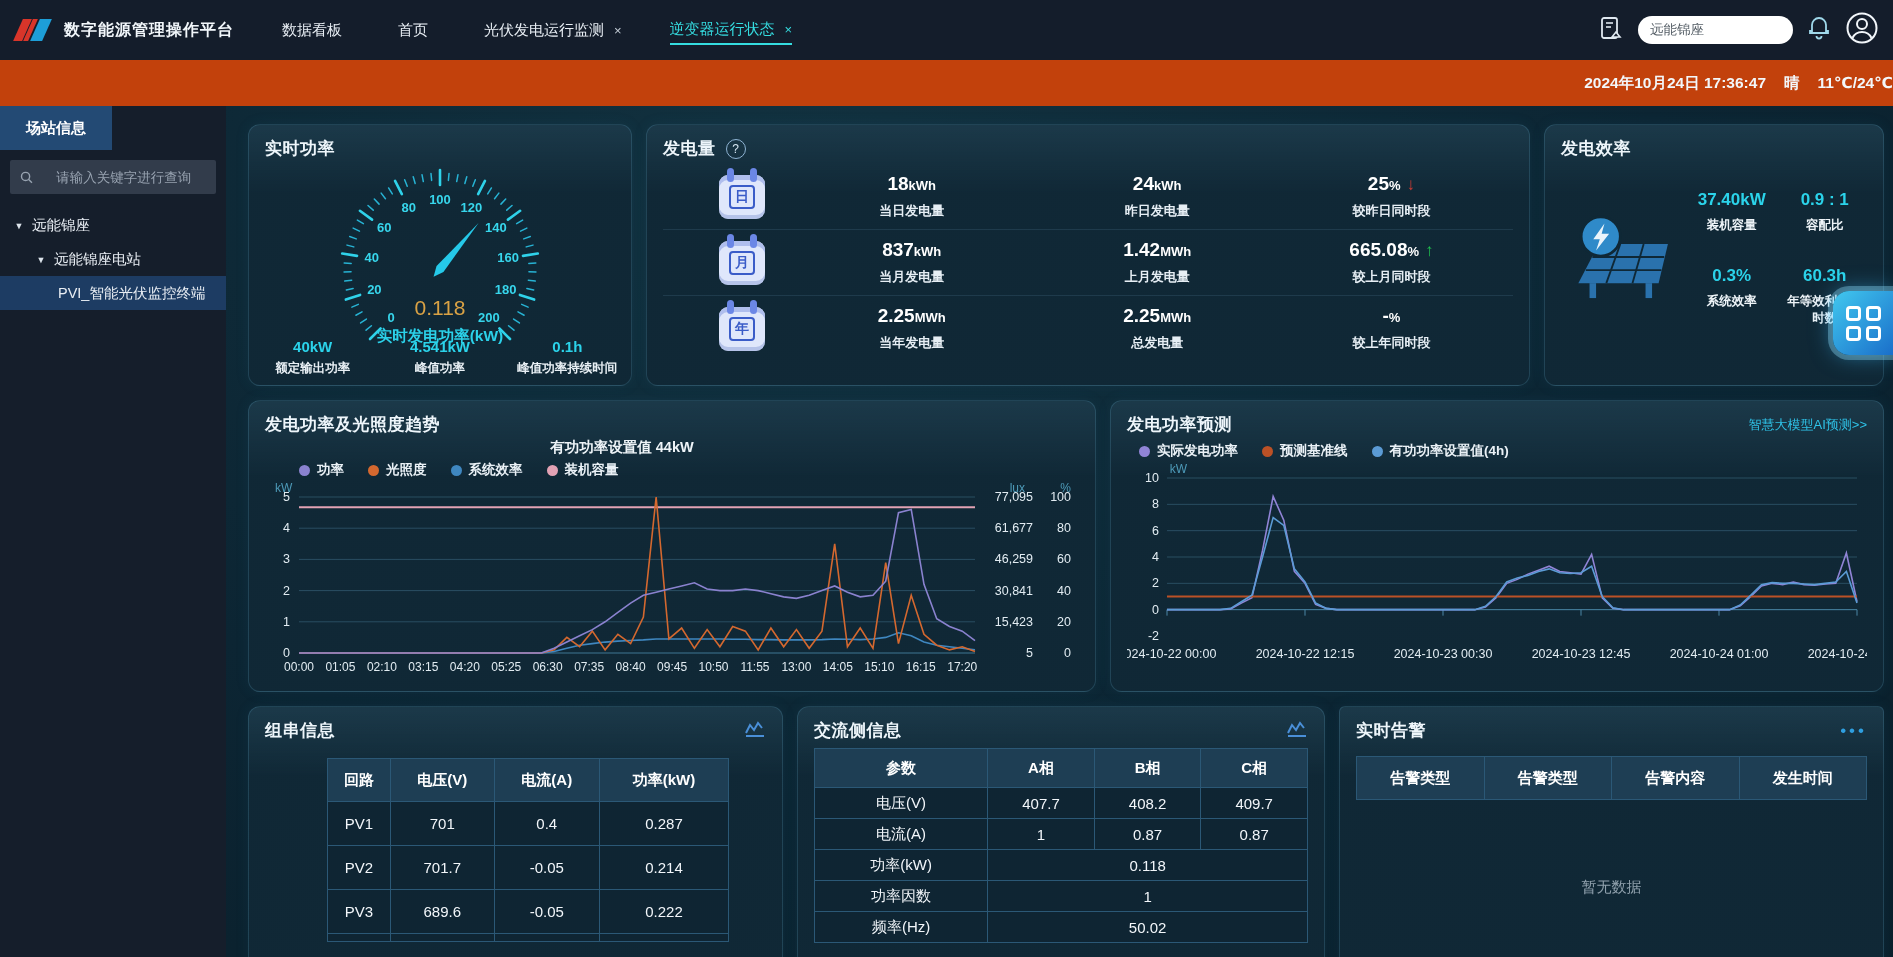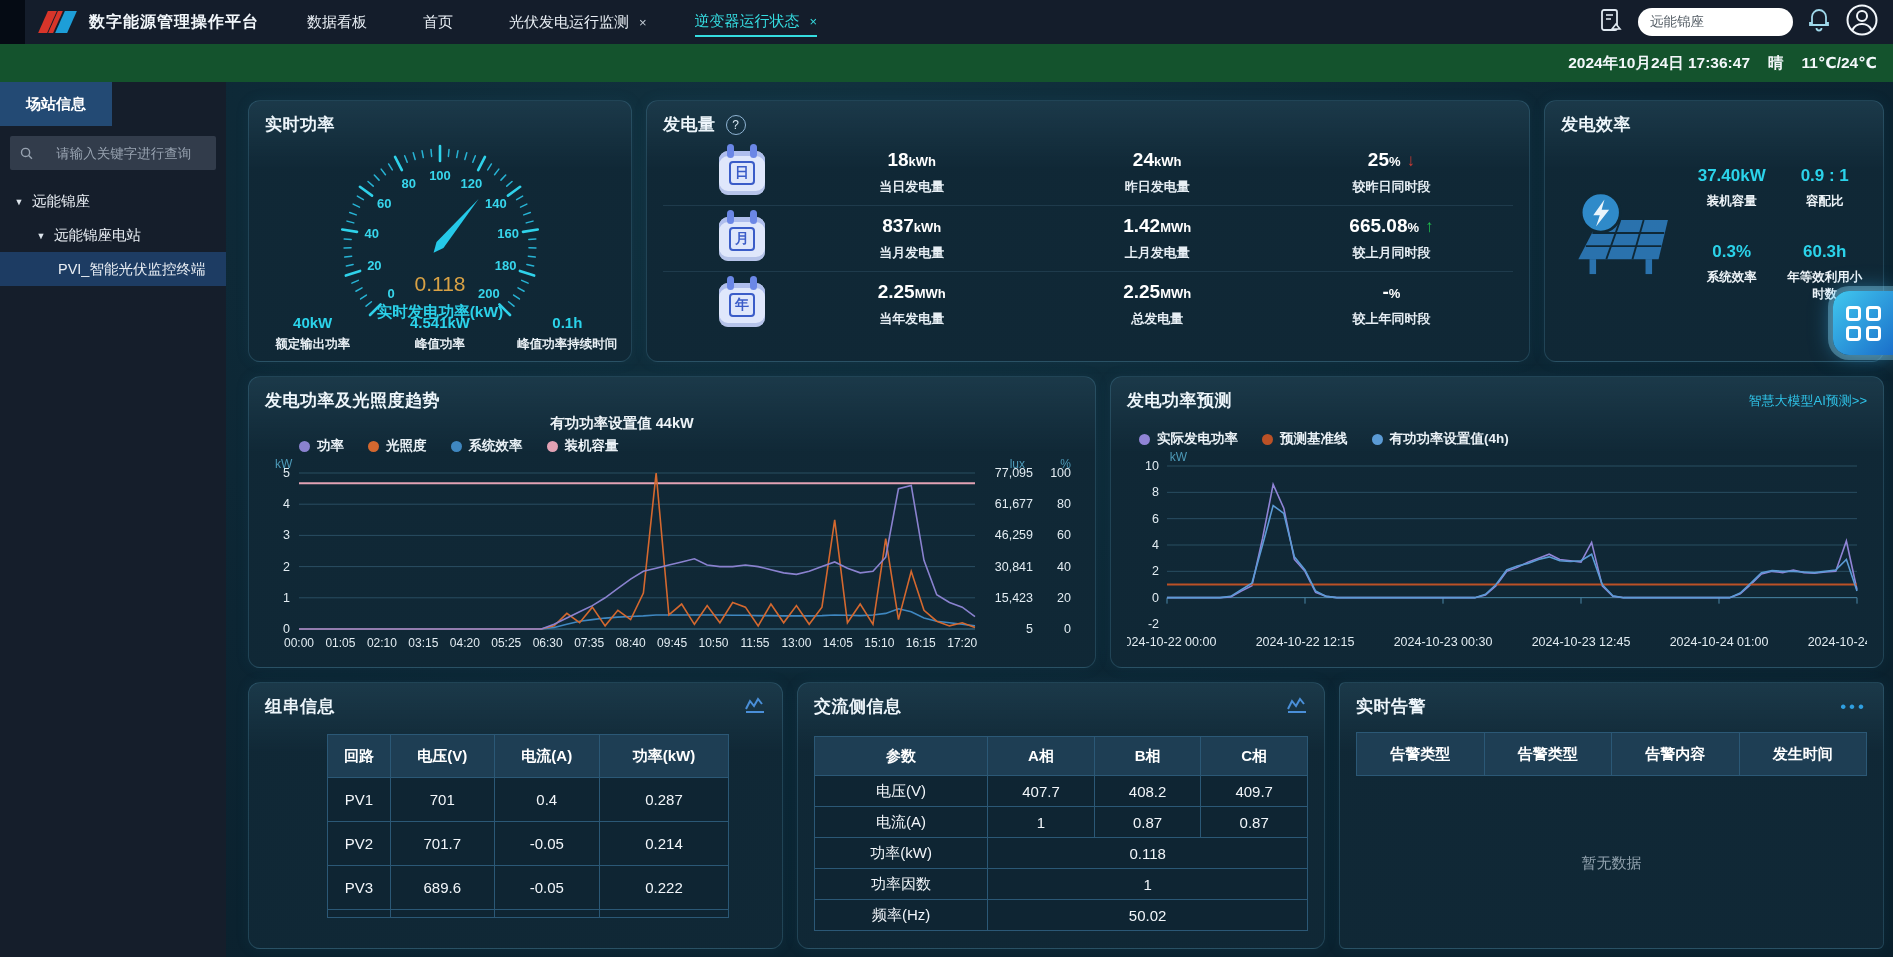--- a/index.html
+++ b/index.html
@@ -1,39 +1,39 @@
 <!DOCTYPE html>
 <html><head>
 <meta charset="utf-8">
 <style>
   * { margin:0; padding:0; box-sizing:border-box; }
   html,body { width:1893px; height:957px; overflow:hidden; background:#050b14;
     font-family:"Liberation Sans","DejaVu Sans",sans-serif; }
 
   
-  .topbar { height:44px; background:#141d2b; display:flex; align-items:center; padding:0 14px 0 16px;margin-left:25px; }
+  .topbar { height:60px; background:#141d2b; display:flex; align-items:center; padding:0 14px 0 16px; }
   .logo { width:36px; height:26px; position:relative; margin-right:12px; flex:none; }
   .logo .l1 { position:absolute; left:2px; top:2px; width:9px; height:22px; background:#d8352a; transform:skewX(-24deg); }
   .logo .l2 { position:absolute; left:12px; top:2px; width:5px; height:22px; background:#d8352a; transform:skewX(-24deg); }
   .logo .l3 { position:absolute; left:19px; top:2px; width:12px; height:22px; background:#1d9ed8; transform:skewX(-24deg); }
   .brand { color:#f2f7fb; font-size:16px; font-weight:bold; letter-spacing:1px; margin-right:48px; }
   .menu-item { color:#e8eef4; font-size:15px; margin-right:56px; cursor:pointer; }
   .tabs { display:flex; align-items:center; gap:48px; }
   .tab { display:flex; align-items:center; gap:10px; cursor:pointer; padding:4px 0; }
   .tab-label { color:#e8eef4; font-size:15px; }
   .tab-close { color:#c4cdd6; font-size:13px; }
   .tab.active .tab-label, .tab.active .tab-close { color:#35dce0; }
   .tab.active { border-bottom:2px solid #35dce0; }
   .topbar-right { margin-left:auto; display:flex; align-items:center; gap:14px; }
   .search-pill { width:155px; height:28px; background:#ffffff; border-radius:14px; display:flex; align-items:center; padding:0 12px; }
   .search-pill input { border:none; outline:none; width:100%; font-size:13.5px; color:#555e66; background:transparent; }
 
   
-  .statusbar { height:38px; background:#14532d; display:flex; align-items:center; justify-content:flex-end;
-    gap:18px; padding-right:16px; color:#f3f7fa; font-size:15.5px; font-weight:bold; }
+  .statusbar { height:46px; background:#c2410c; display:flex; align-items:center; justify-content:flex-end;
+    gap:18px; color:#f3f7fa; font-size:15.5px; font-weight:bold; }
 
   
   .content { display:flex; height:875px; }
   .sidebar { width:226px; background:#151e2b; flex:none; display:flex; flex-direction:column; }
   .side-tab-row { display:flex; }
   .side-tab { width:112px; height:44px; background:#234a74; color:#fff; font-size:15px; font-weight:bold;
     display:flex; align-items:center; justify-content:center; cursor:pointer; }
   .side-search { margin:10px 10px 14px 10px; height:34px; background:#323c4b; display:flex; align-items:center;
     padding:0 10px; gap:8px; border-radius:2px; }
   .side-search input { background:transparent; border:none; outline:none; color:#a8b2bf; font-size:13.5px; width:100%;text-align:center; }
@@ -88,41 +88,41 @@
   .eff-grid { flex:1; display:grid; grid-template-columns:1.2fr 1fr; row-gap:32px; text-align:center; }
   .eff-v { color:#2bd3ea; font-size:17px; font-weight:bold; }
   .eff-l { color:#eef4f8; font-size:12.5px; font-weight:bold; margin-top:7px; }
 
   
   .row2 { height:292px; }
   .p-trend { width:848px; flex:none; }
   .p-fc { flex:1; }
   .chart-sub { color:#eef4f8; font-size:14.5px; font-weight:bold; text-align:center; margin:2px 100px 0 0; }
   .legend { display:flex; align-items:center; gap:24px; margin:4px 0 2px 34px; }
-  .legend.fc { margin:18px 0 2px 12px;align-items:flex-end; }
+  .legend.fc { margin:6px 0 2px 12px;align-items:flex-end; }
   .lg-item { display:flex; align-items:center; gap:7px; cursor:pointer; }
   .lg-dot { width:11px; height:11px; border-radius:50%; }
   .lg-label { color:#eaf1f6; font-size:13.5px; font-weight:bold; }
   .ai-link { margin-left:auto; color:#2fc3e8; font-size:13px; font-weight:normal; cursor:pointer; }
 
   
   .row3 { flex:1; }
   .p-string { width:535px; flex:none; }
   .p-ac { width:528px; flex:none; }
   .p-alarm { flex:1;border-radius:6px; }
   .head-icon { margin-left:auto; cursor:pointer; }
   .dots { margin-left:auto; color:#2f9fe0; font-size:17px; letter-spacing:3px; cursor:pointer; }
 
   table { border-collapse:collapse; }
   .dtable th { background:#1e3e54; color:#fff; font-size:15px; font-weight:bold; border:1px solid #2b5876; }
   .dtable td { color:#f2f6fa; font-size:15px; text-align:center; border:1px solid #2b5876; background:rgba(13,34,48,.3); }
   .string-table { width:402px; margin:16px 0 0 62px; }
   .string-table th { height:43px;margin-left:16px; } .string-table td { height:44px; }
   .string-table tr.partial td { height:8px; padding:0; }
-  .ac-table { width:100%; margin-top:18px; }
+  .ac-table { width:100%; margin-top:6px; }
   .ac-table th { height:39px; } .ac-table td { height:31px; }
   .alarm-table { width:100%; margin-top:14px; }
   .alarm-table th { height:43px; }
   .alarm-empty { color:#8fa0ac; font-size:15px; text-align:center; margin-top:78px; }
 
   
   .launcher { position:fixed; right:0; top:291px; width:60px; height:64px; border-radius:16px 0 0 16px;
     background:linear-gradient(135deg,#41c8ef 0%,#1a6fca 100%);
     box-shadow:0 0 0 5px rgba(150,225,255,.35), 0 0 22px rgba(60,190,255,.55);
     display:flex; align-items:center; justify-content:center; cursor:pointer; z-index:50; }

